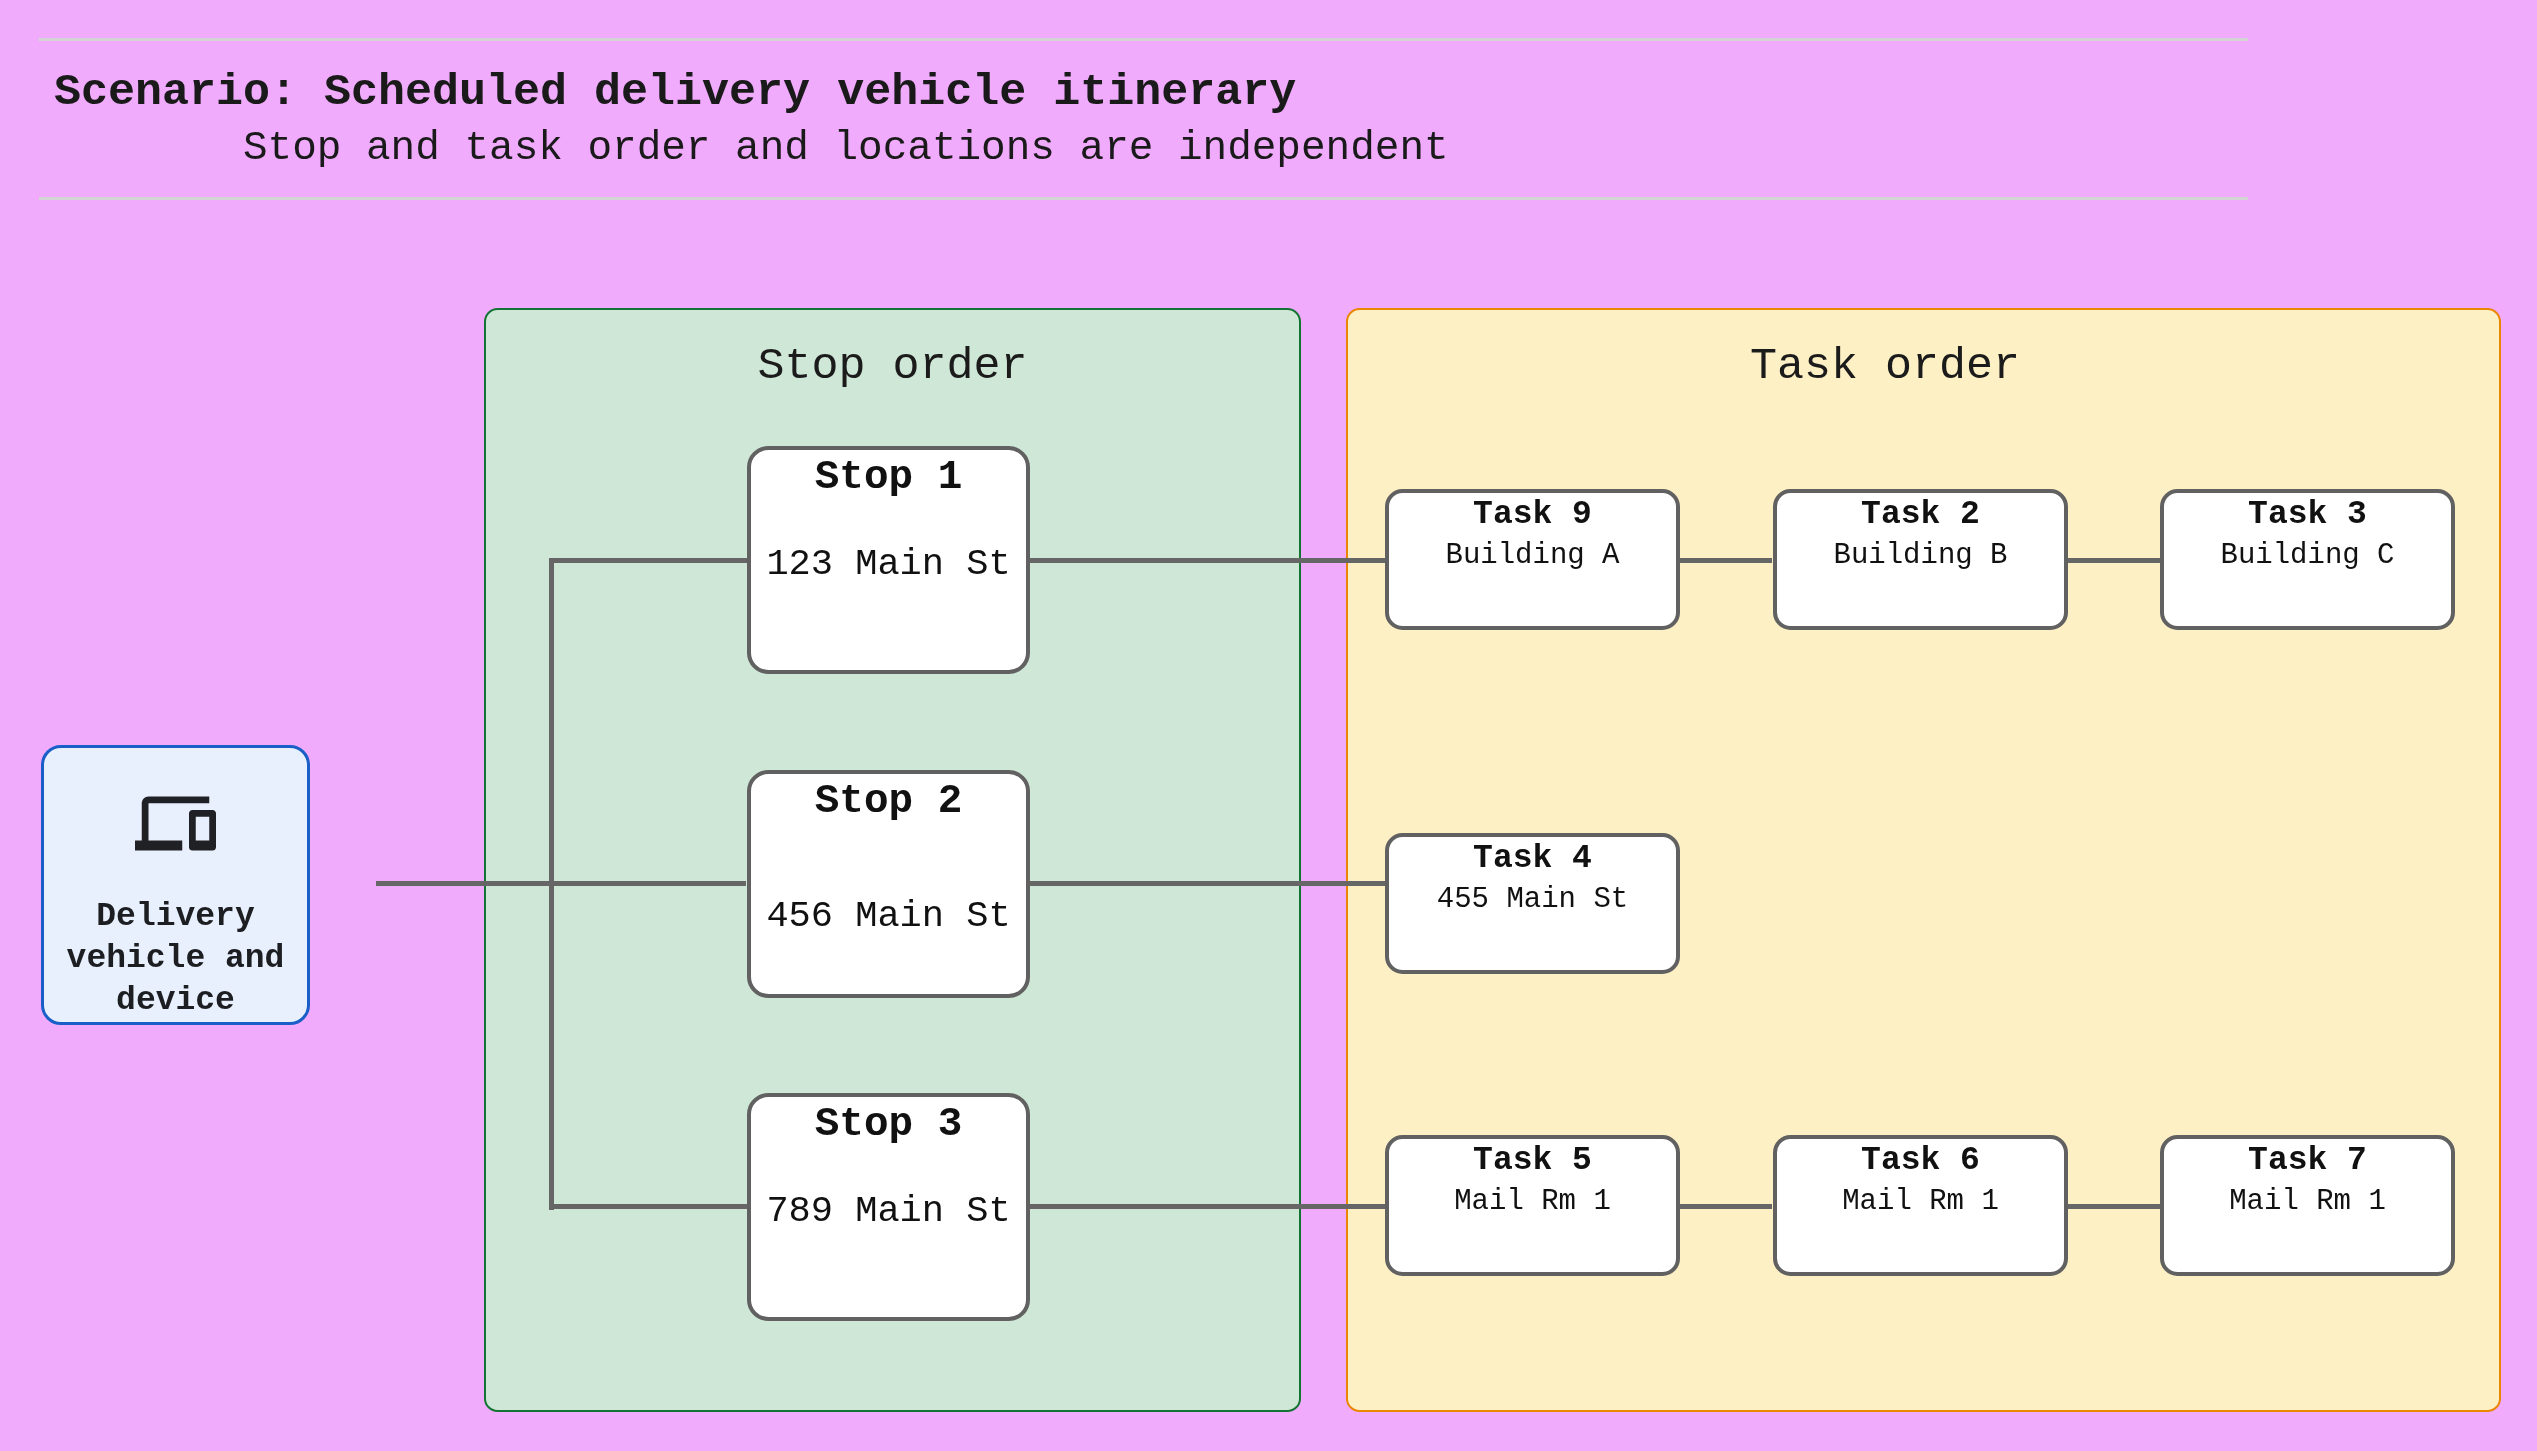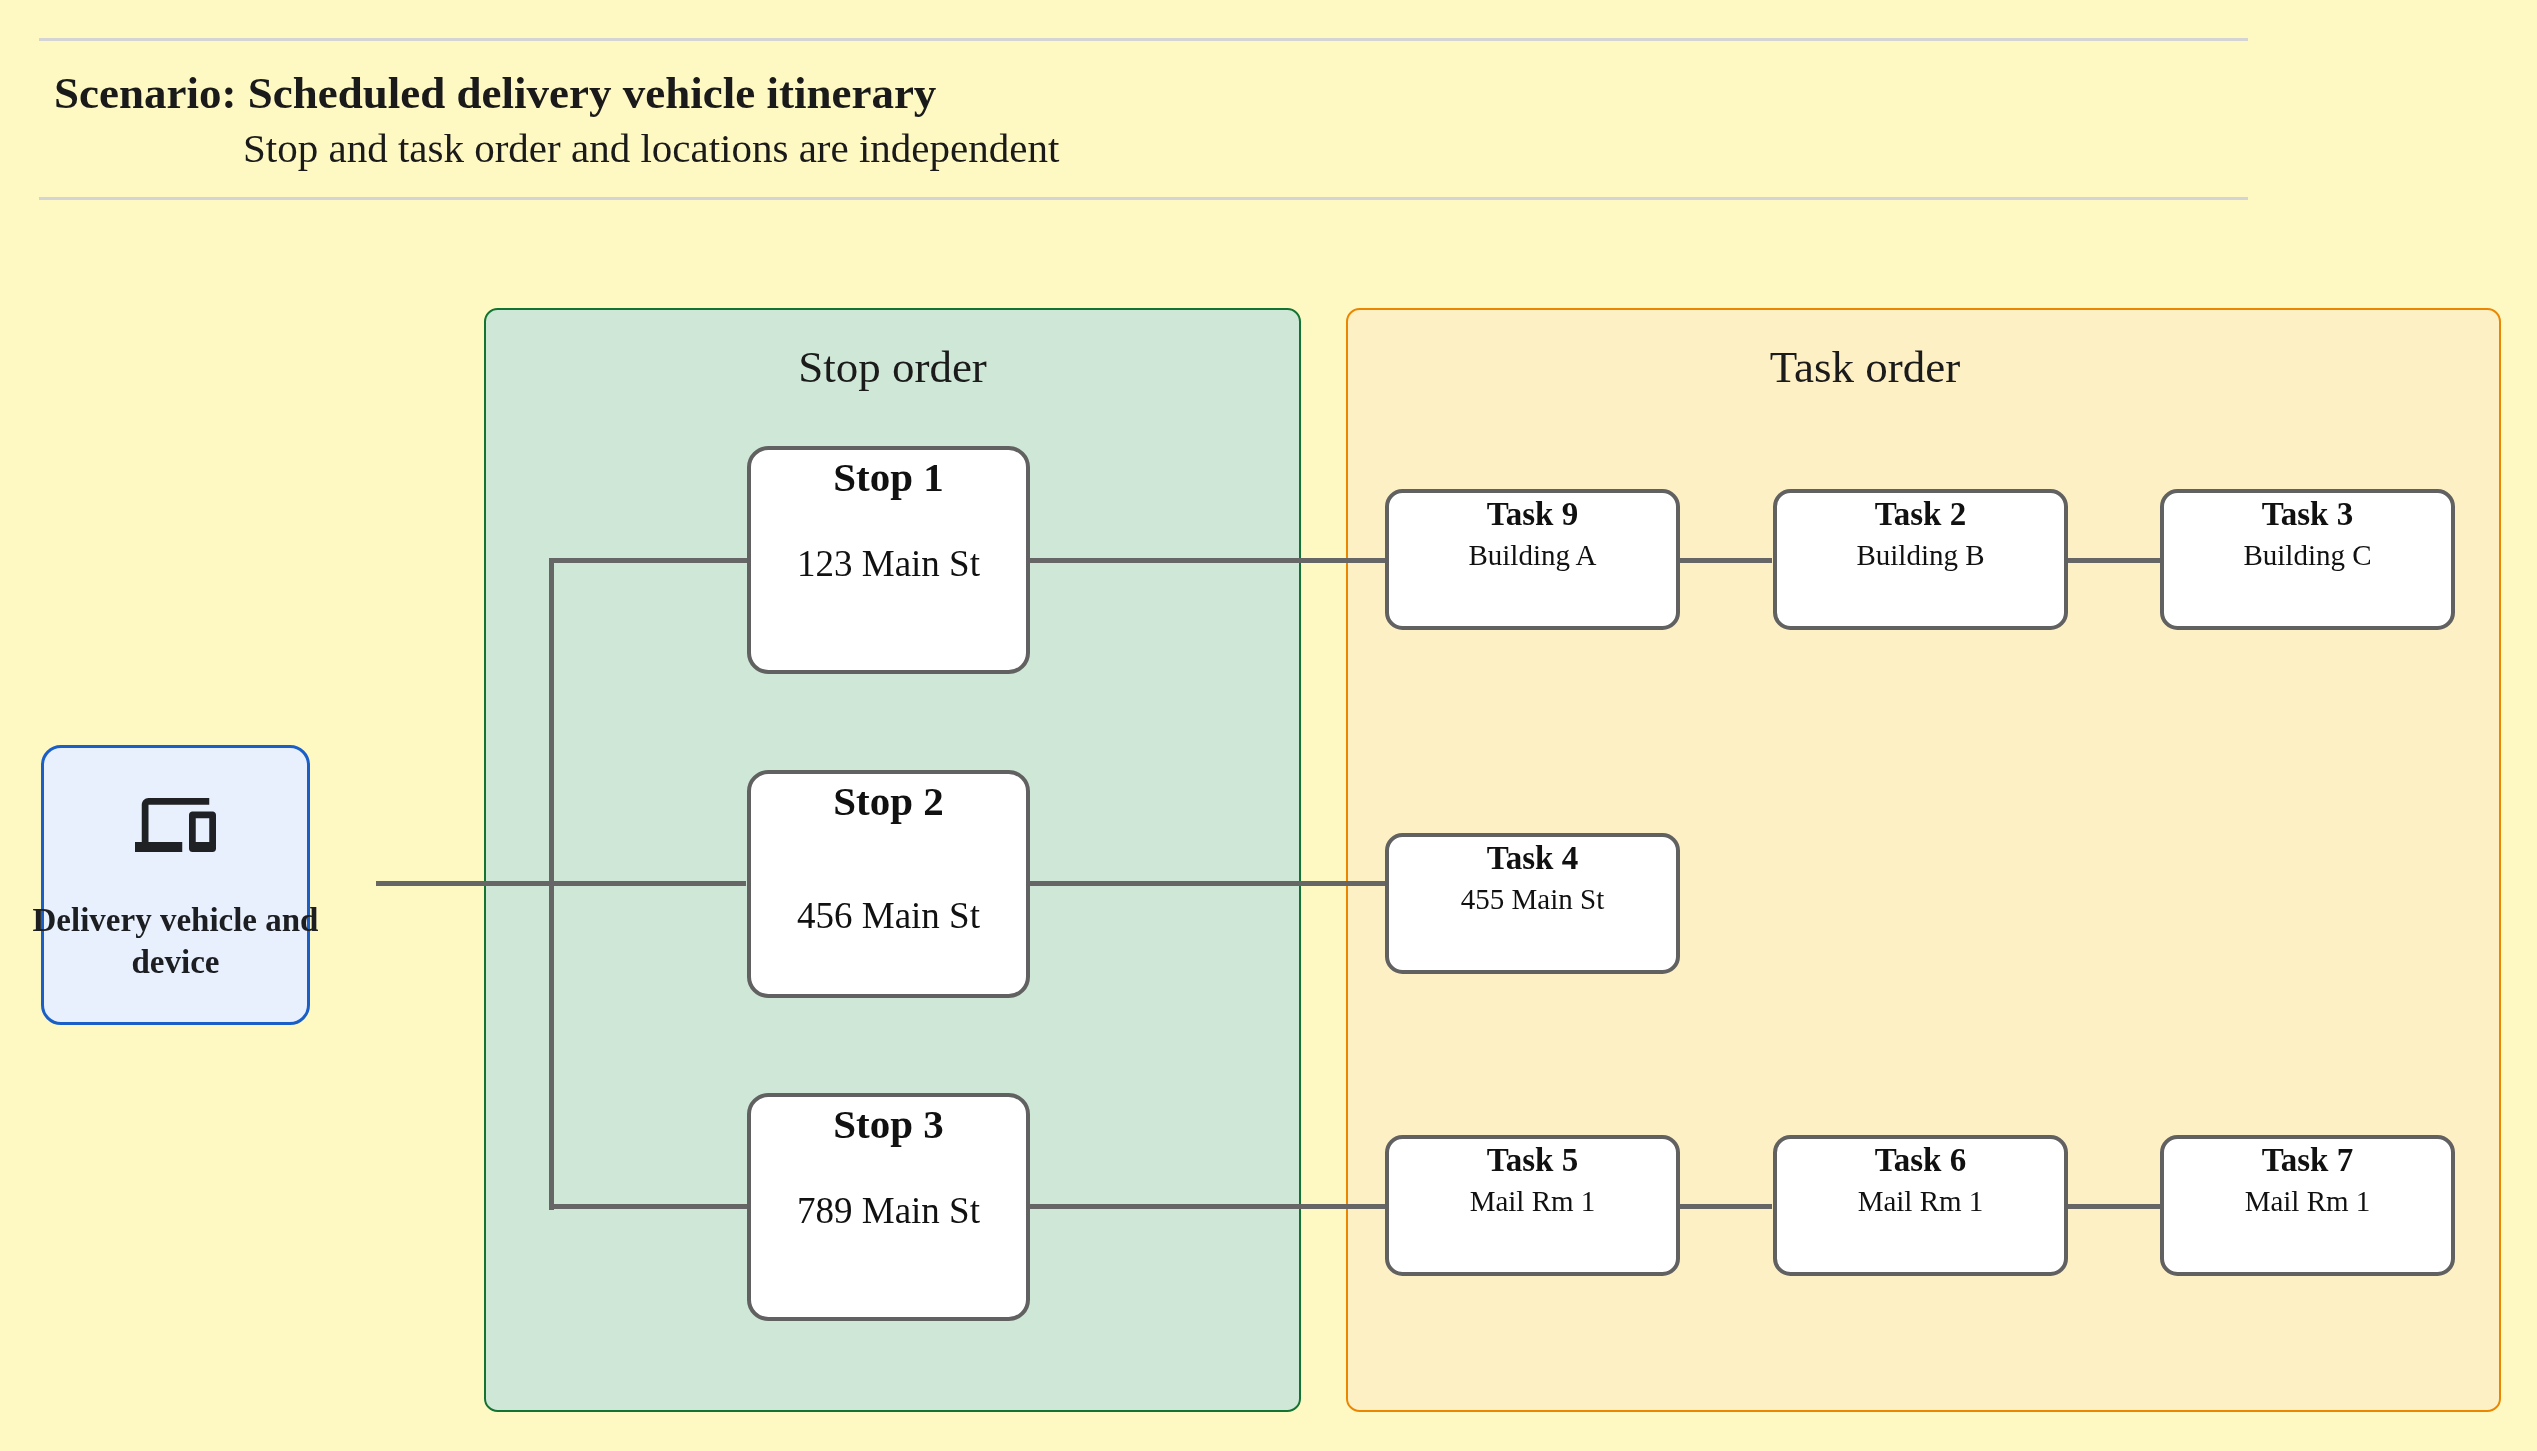--- a/index.html
+++ b/index.html
@@ -1,20 +1,20 @@
 <!DOCTYPE html>
 <html style="--stop-panel-fill: #cfe7d6; --stop-panel-border: #137333; --task-panel-fill: #fdf0c5; --task-panel-border: #ea8600; --source-fill: #e8f0fe; --source-border: #1a5fc8; --node-border: #616161; --connector: #666666; --divider: #d4d4d4; --text: #202124;"><head>
 <meta charset="utf-8">
 <style>
   html,body{margin:0;padding:0;background:#ffffff;}
   .canvas{
     position:relative;
     width:2538px;height:1452px;
-    background:#fef9c3;
-    font-family:Liberation Serif, serif;
+    background:#f0abfc;
+    font-family:Liberation Mono, monospace;
     color:var(--text,#202124);
     overflow:hidden;
   }
   .rule{
     position:absolute;left:39px;width:2209px;height:2.9px;
     background:var(--divider,#d4d4d4);
   }
   .rule-top{top:38px;}
   .rule-bottom{top:197px;}
   .header-title{
@@ -40,21 +40,21 @@
     left:1346px;width:1155px;
     background:var(--task-panel-fill,#fdf0c5);
     border:2.9px solid var(--task-panel-border,#ea8600);
   }
   .panel-title{
     position:absolute;top:341px;height:52px;
     font-size:45px;line-height:52px;text-align:center;
     color:#1b1b1b;
   }
   .panel-title.stop{left:484px;width:817px;}
-  .panel-title.task{left:1346px;width:1038px;}
+  .panel-title.task{left:1346px;width:1038px;padding-left:20px;}
 
   .line{position:absolute;background:var(--connector,#666666);}
   .h-line{height:4.8px;}
   .v-line{width:4.8px;}
 
   .node{
     position:absolute;box-sizing:border-box;background:#ffffff;
     border:4.8px solid var(--node-border,#616161);
     display:flex;flex-direction:column;align-items:center;
     text-align:center;

